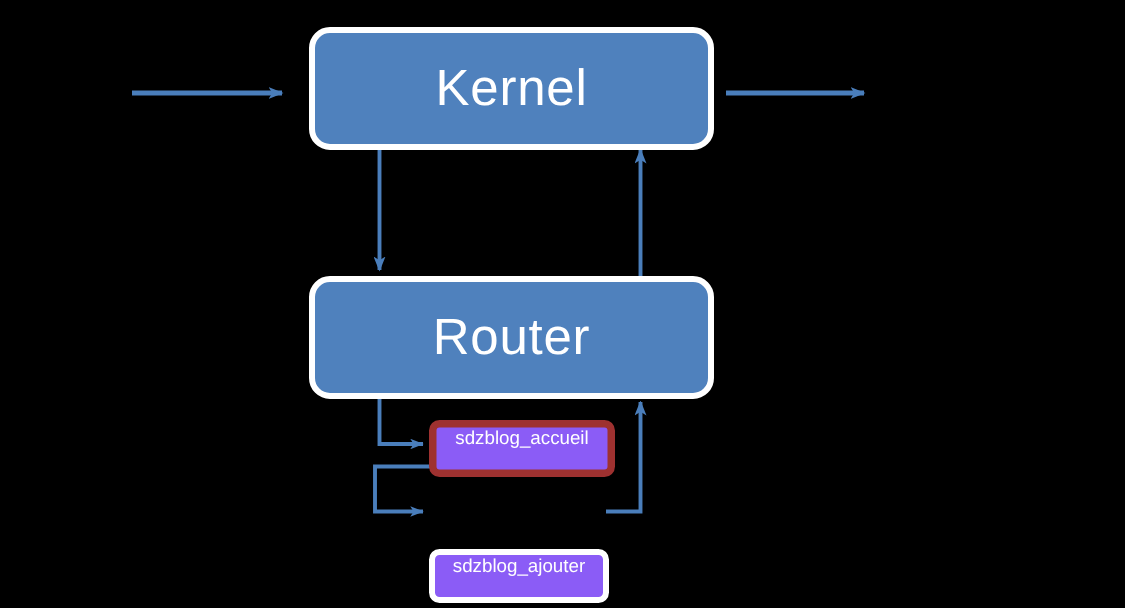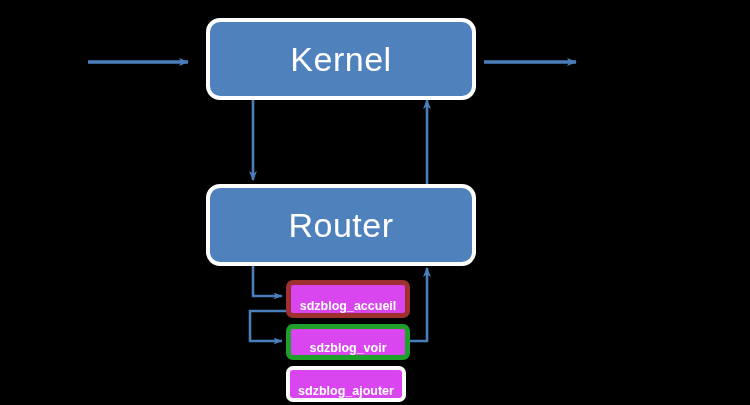--- a/index.html
+++ b/index.html
@@ -49,30 +49,29 @@
     left: 206px;
     top: 184px;
     width: 270px;
     height: 82px;
     font-size: 34px;
   }
 
   
   .smallbox {
     position: absolute;
-    background: #d946ef;
+    background: #8b5cf6;
     box-sizing: border-box;
     border-radius: 7px;
     display: flex;
-    align-items: flex-end;
+    align-items: flex-start;
     justify-content: center;
     color: #FFFFFF;
     font-size: 12.5px;
     z-index: 4;
-    font-weight: bold;
   }
   #box-accueil {
     left: 286px;
     top: 280px;
     width: 124px;
     height: 38px;
     border: 5px solid #9E3130;
   }
   #box-voir {
     left: 286px;
@@ -138,21 +137,18 @@
   </div>
 
   <div class="bigbox" id="kernel-box">
     <span>Kernel</span>
   </div>
 
   <div class="smallbox" id="box-accueil">
     <span>sdzblog_accueil</span>
   </div>
 
-  <div class="smallbox" id="box-voir">
-    <span>sdzblog_voir</span>
-  </div>
 
   <div class="smallbox" id="box-ajouter">
     <span>sdzblog_ajouter</span>
   </div>
 
 </div>
 
 </body></html>

